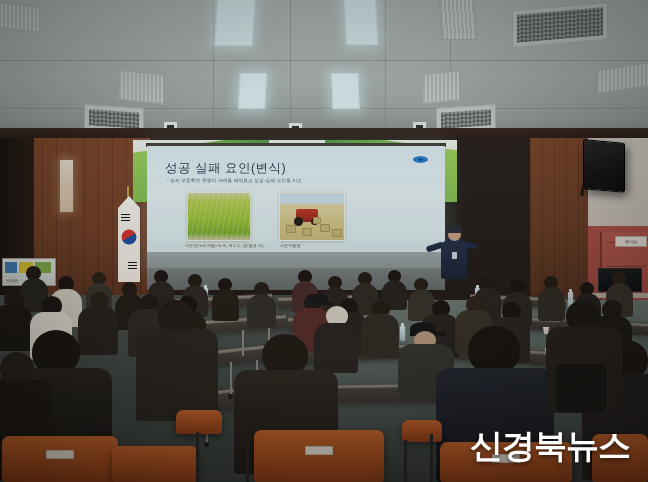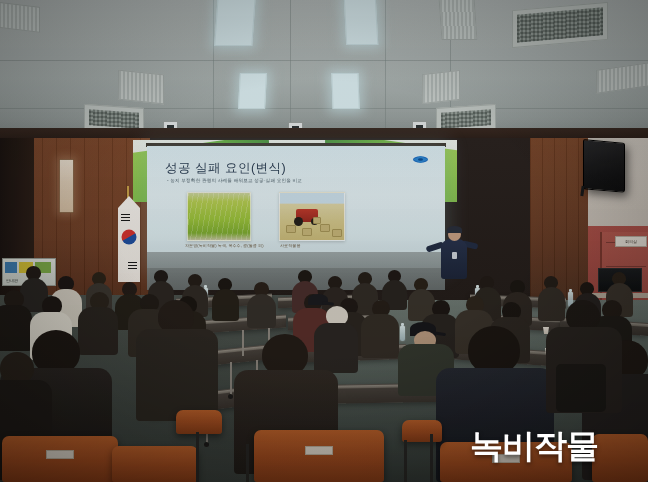--- a/index.html
+++ b/index.html
@@ -716,15 +716,15 @@
   <div class="chair-leg" style="left:196px;top:432px;height:50px;"></div>
   <div class="chair-leg" style="left:246px;top:444px;height:38px;"></div>
   <div class="chair-leg" style="left:404px;top:440px;height:42px;"></div>
   <div class="chair-leg" style="left:430px;top:434px;height:48px;"></div>
 
   <div class="abs" style="left:556px;top:364px;width:50px;height:48px;background:#1d1a17;border-radius:5px;"></div>
 
   <div id="warm" class="abs"></div>
   <div id="vignette" class="abs"></div>
 
-  <div id="watermark" class="abs">녹비작물</div>
+  <div id="watermark" class="abs">신경북뉴스</div>
 
 </div>
 
 </body></html>

